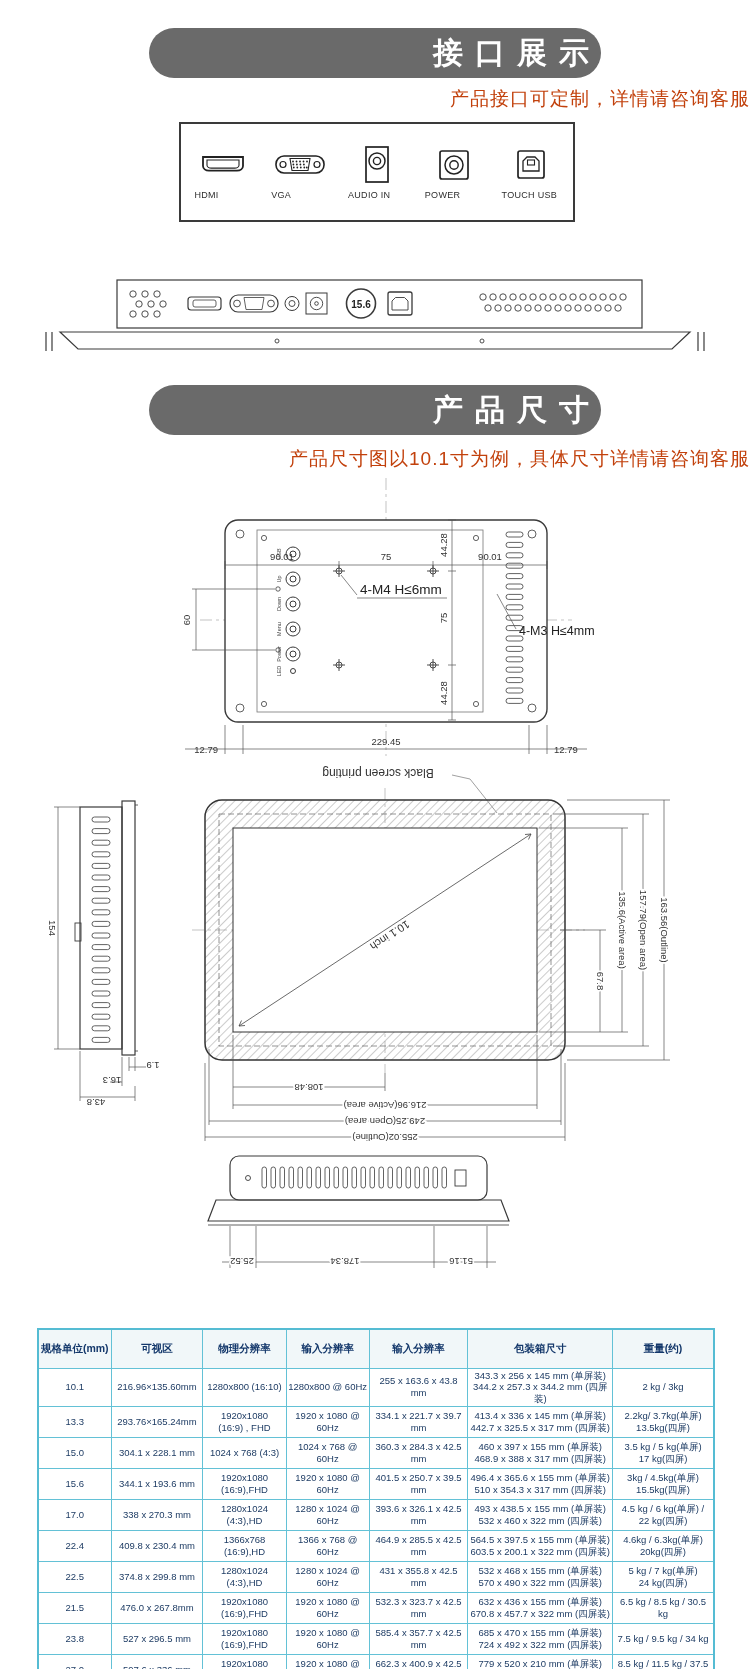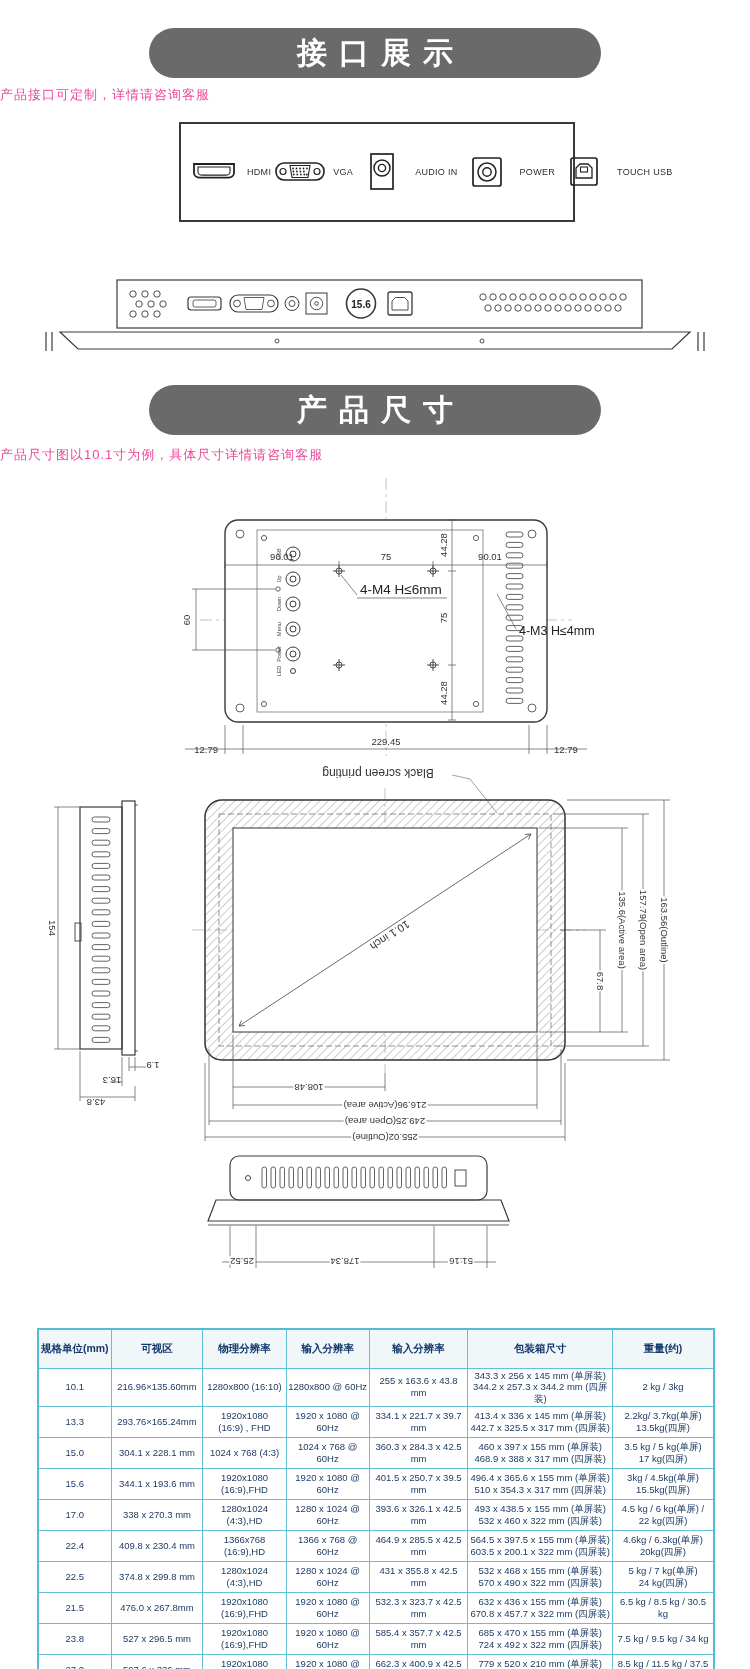--- a/index.html
+++ b/index.html
@@ -2,29 +2,29 @@
 <html><head>
 <meta charset="utf-8">
 <style>
   *{margin:0;padding:0;box-sizing:border-box}
   html,body{background:#fff}
   body{width:750px;font-family:"Liberation Sans","DejaVu Sans",sans-serif}
   .page{position:relative;width:750px;height:1669px;background:#fff;overflow:hidden}
   .abs{position:absolute}
   .banner{position:absolute;left:50%;transform:translateX(-50%);width:452px;height:50px;
     background:#6a6a6a;border-radius:25px;color:#fff;display:flex;align-items:center;
-    justify-content:center;font-size:30px;font-weight:bold;letter-spacing:12px;padding-left:12px}
+    justify-content:flex-end;font-size:30px;font-weight:bold;letter-spacing:12px;padding-left:12px}
   .banner-1{top:28px}
   .banner-2{top:385px}
-  .subtitle{position:absolute;width:100%;text-align:left;color:#ec4899;font-size:13px;letter-spacing:1px}
+  .subtitle{position:absolute;width:100%;text-align:right;color:#c2410c;font-size:19px;letter-spacing:1px}
   .sub-1{top:86px}
   .sub-2{top:446px}
   .port-box{position:absolute;left:179px;top:122px;width:396px;height:100px;border:2px solid #3a3a3a;
     display:flex;align-items:center;justify-content:space-around;padding:0 4px;background:#fff}
-  .port{display:flex;flex-direction:row;align-items:center;gap:4px}
+  .port{display:flex;flex-direction:column;gap:4px}
   .port-label{font-size:9px;color:#2d2d2d;letter-spacing:.3px;white-space:nowrap}
   svg text{font-family:"Liberation Sans","DejaVu Sans",sans-serif}
   .spec{position:absolute;left:37px;top:1328px;width:678px;border-collapse:collapse;table-layout:fixed;
     border:2px solid #55bcd3}
   .spec th,.spec td{border:1px solid #63c1d6;font-size:9.5px;color:#1e3c64;text-align:center;
     vertical-align:middle;padding:1px 1px;white-space:pre-line;line-height:1.25}
   .spec th{font-size:10.5px;font-weight:bold;color:#14386b;background:#f1f7f9;height:39px}
   .spec td{height:31px}
 </style>
 </head>

